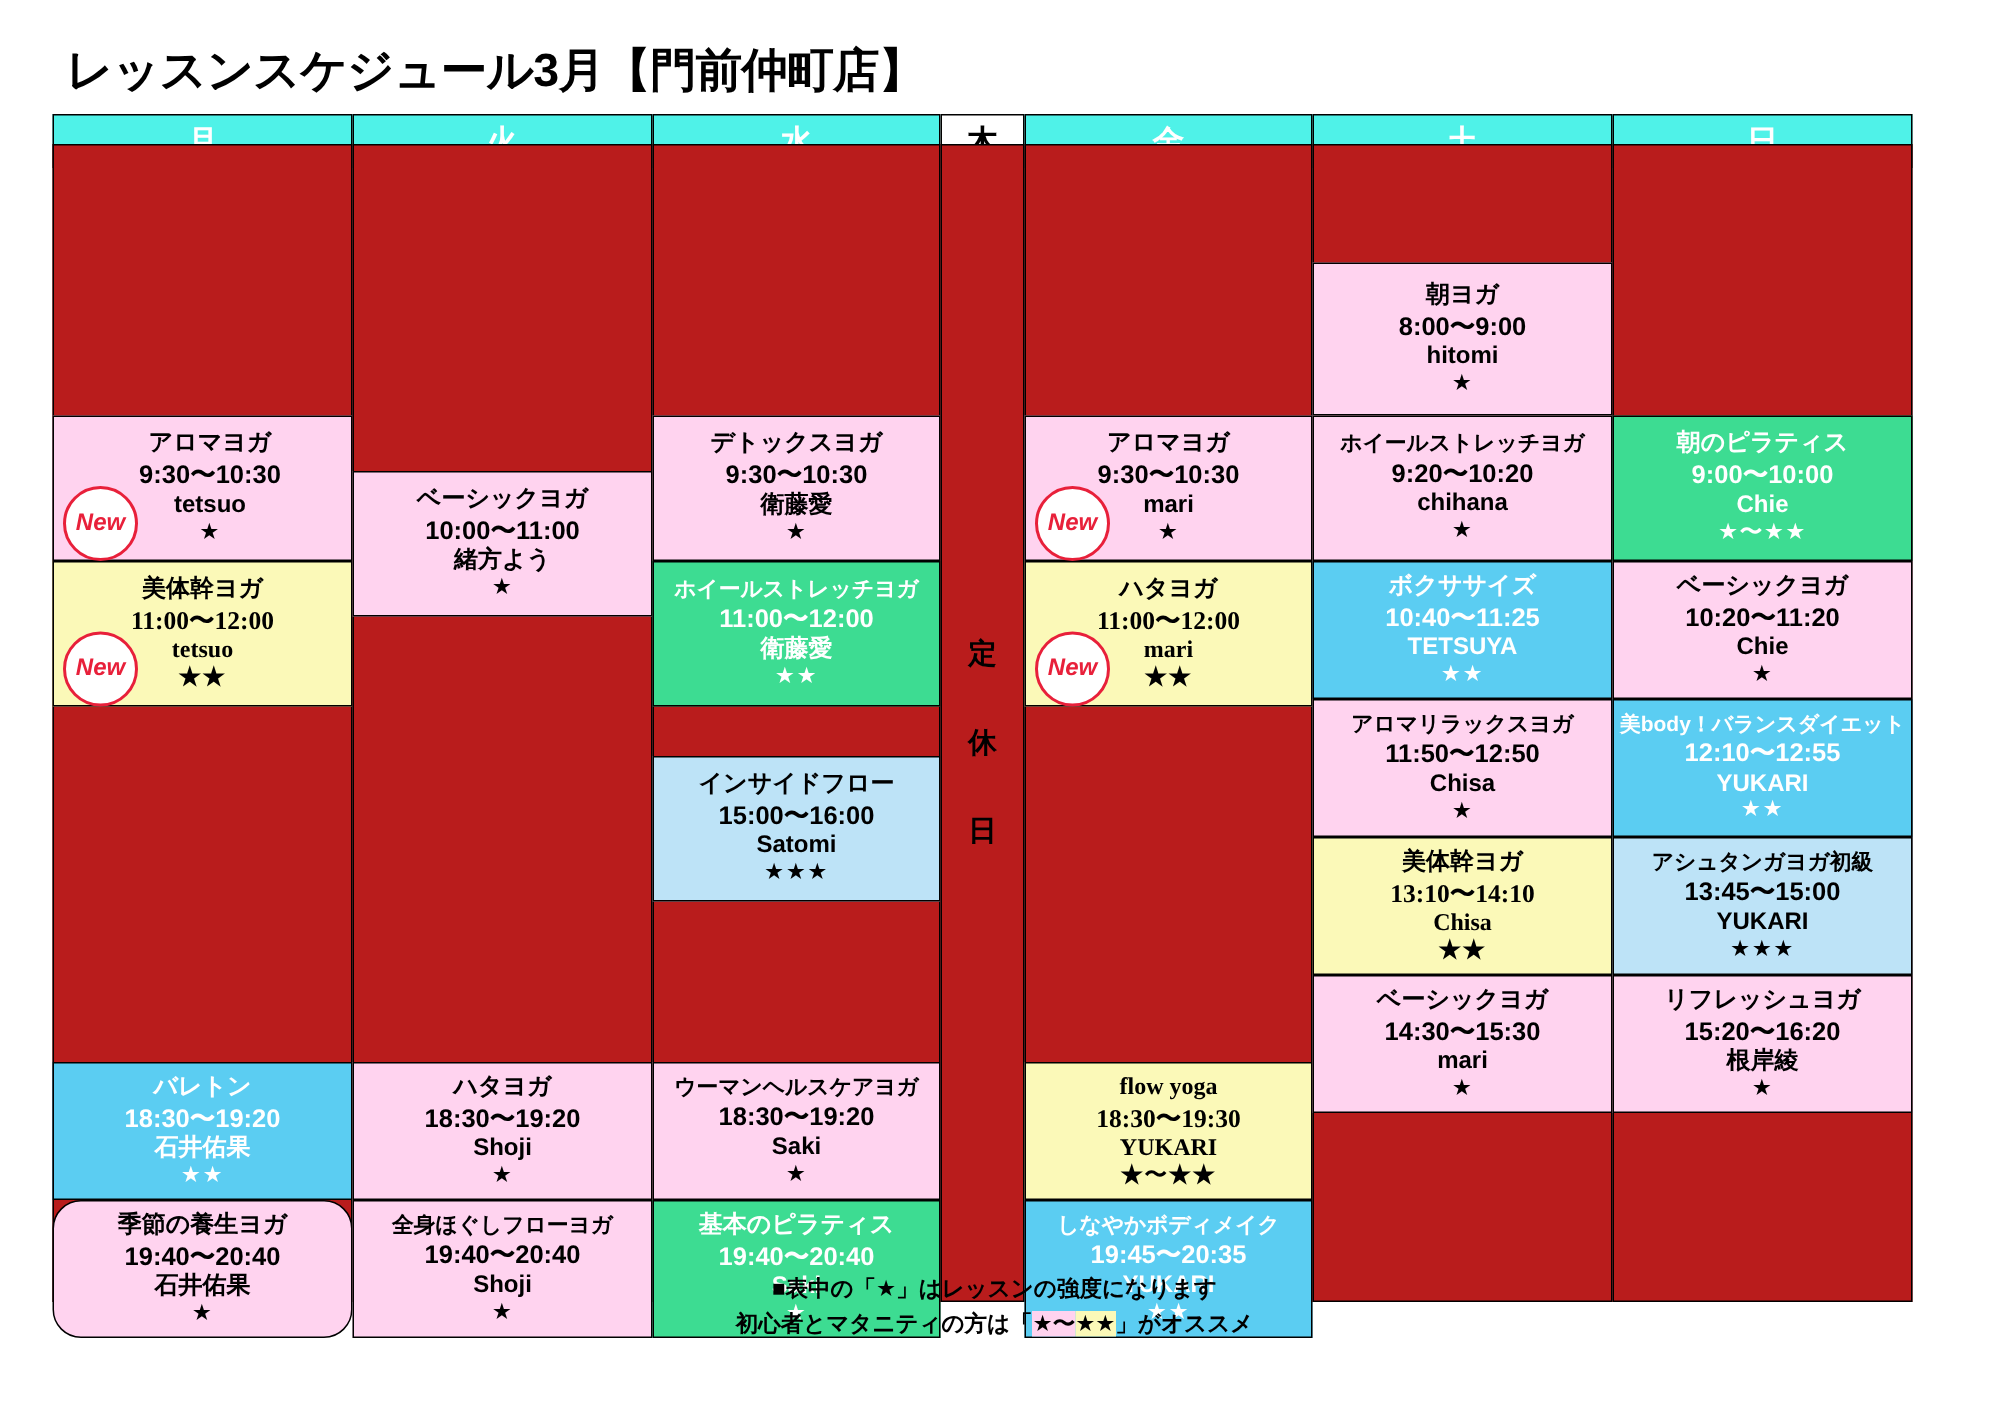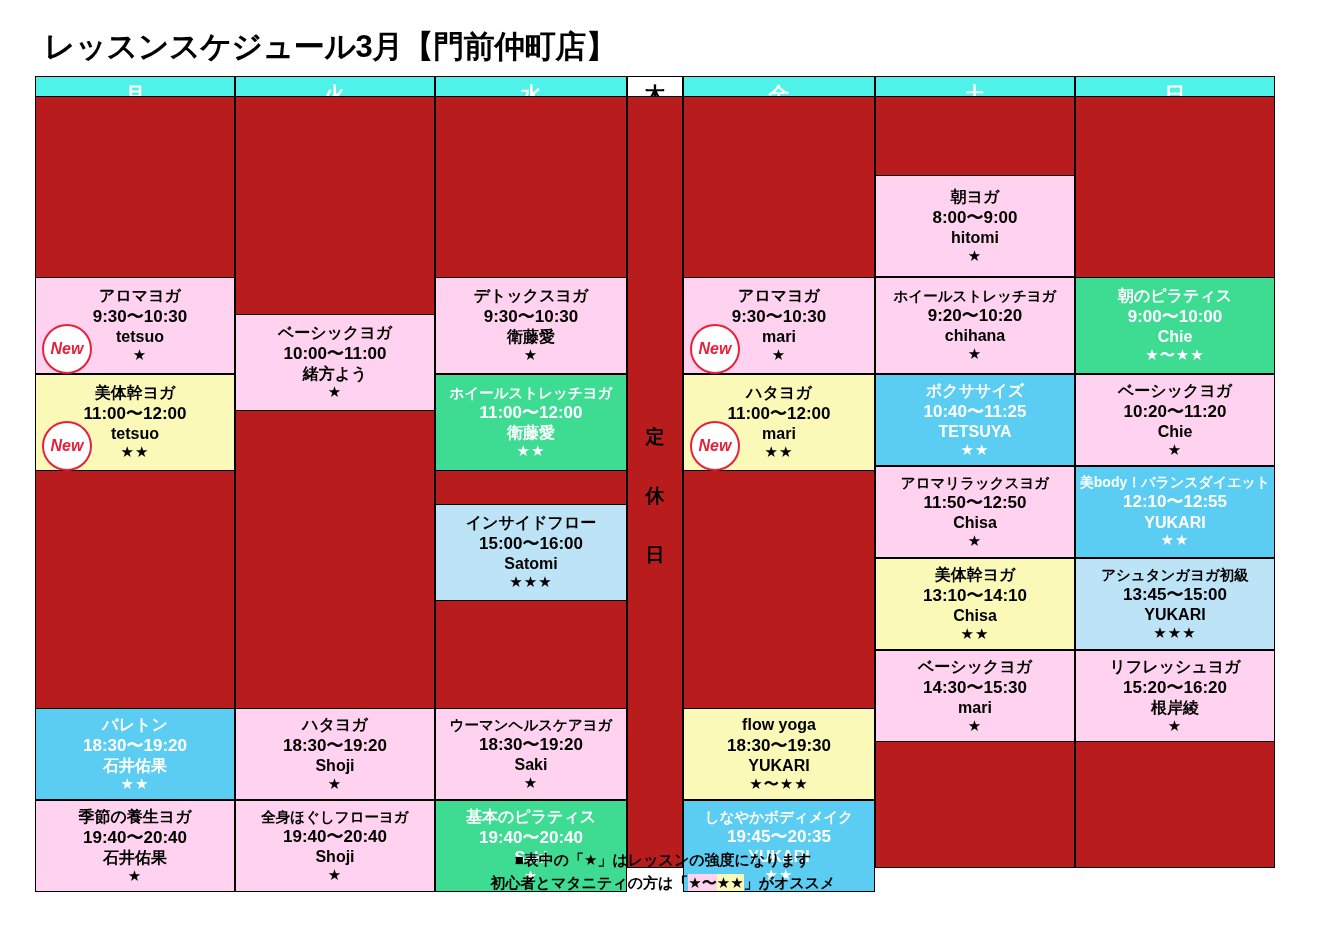--- a/index.html
+++ b/index.html
@@ -118,21 +118,21 @@
     font-size: 15px;
     font-weight: bold;
     letter-spacing: 1px;
     white-space: nowrap;
   }
   .cell.narrowname .lname { font-size: 14.5px; }
   .cell.tinyname .lname { font-size: 14px; }
 
   
   .c-pink  { background: #ffd3ef; color: #000000; }
-  .c-yellow{ background: #fbf9b8; color: #000000; }
+  .c-yellow{ background: #fbf9b8; color: #000000; font-family: Liberation Serif, serif; }
   .c-ltblue{ background: #bde3f7; color: #000000; text-align: center; }
   .c-cyan  { background: #5bcdf2; color: #ffffff; }
   .c-green { background: #3ddc92; color: #ffffff; }
 
   
   .newbadge {
     position: absolute;
     left: 6px;
     width: 46px;
     height: 46px;
@@ -205,21 +205,21 @@
             <div class="linst">tetsuo</div>
             <div class="lstars">★★</div>
           </div>
           <div class="newbadge" style="top: 324px;">New</div>
           <div class="cell c-cyan" style="top: 611px; height: 92px;">
             <div class="lname">バレトン</div>
             <div class="ltime">18:30〜19:20</div>
             <div class="linst">石井佑果</div>
             <div class="lstars">★★</div>
           </div>
-          <div class="cell c-pink" style="top: 703px; height: 92px;">
+          <div class="cell c-pink" style="top: 703px; height: 92px; border-radius: 19px;">
             <div class="lname">季節の養生ヨガ</div>
             <div class="ltime">19:40〜20:40</div>
             <div class="linst">石井佑果</div>
             <div class="lstars">★</div>
           </div>
         </div>
       </div>
       <div class="daycol" style="left: 200px; width: 200px;">
         <div class="dayhead">火</div>
         <div class="daybody">

